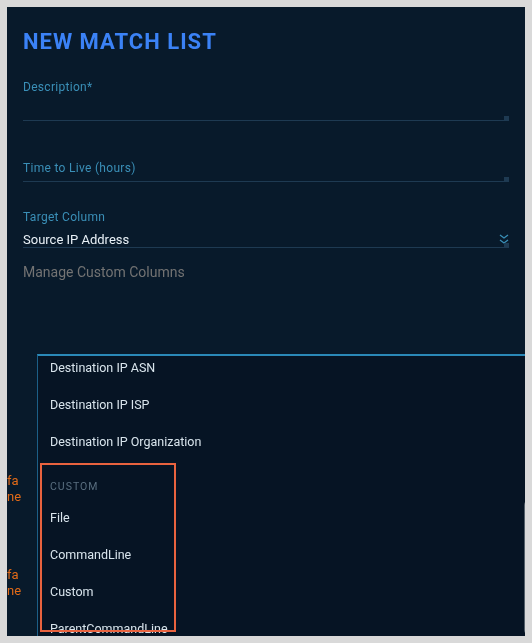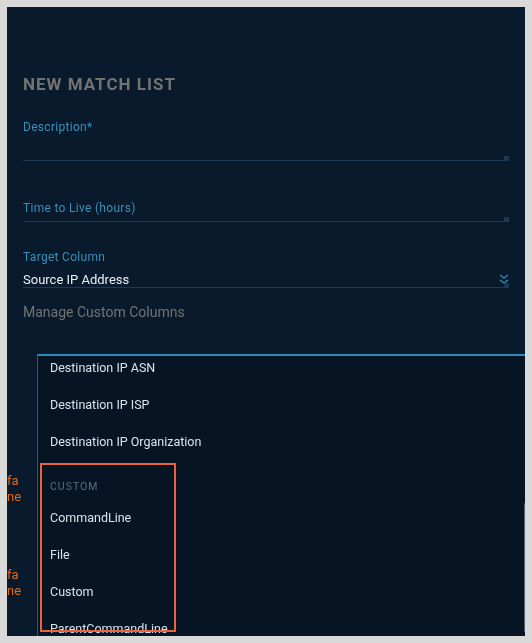--- a/index.html
+++ b/index.html
@@ -17,26 +17,25 @@
     width: 518px;
     height: 629px;
     background: #081a2b;
     overflow: hidden;
     color: #c8d6e0;
   }
   .inner {
     padding: 22px 16px 16px 16px;
   }
   .title {
-    font-size: 17px;
+    font-size: 22px;
     font-weight: 700;
     letter-spacing: 1px;
-    color: #737373;
+    color: #3b82f6;
     margin-bottom: 26px;
-    margin-top: 45px;
   }
   .field {
     margin-bottom: 28px;
   }
   .field-label {
     font-size: 12px;
     color: #3a8fb7;
     letter-spacing: 0.3px;
     margin-bottom: 8px;
   }
@@ -207,22 +206,22 @@
   </div>
 
   <div class="dropdown">
     <div class="dd-list">
       <div class="dd-item">Destination IP ASN</div>
       <div class="dd-item">Destination IP ISP</div>
       <div class="dd-item">Destination IP Organization</div>
 
       <div class="dd-section-label">CUSTOM</div>
 
+      <div class="dd-item">File</div>
       <div class="dd-item">CommandLine</div>
-      <div class="dd-item">File</div>
       <div class="dd-item">Custom</div>
       <div class="dd-item">ParentCommandLine</div>
 
       <div class="highlight-box"></div>
     </div>
     <div class="scrollbar-track">
       <div class="scrollbar-thumb thumb-a"></div>
       <div class="scrollbar-thumb thumb-b"></div>
     </div>
   </div>

